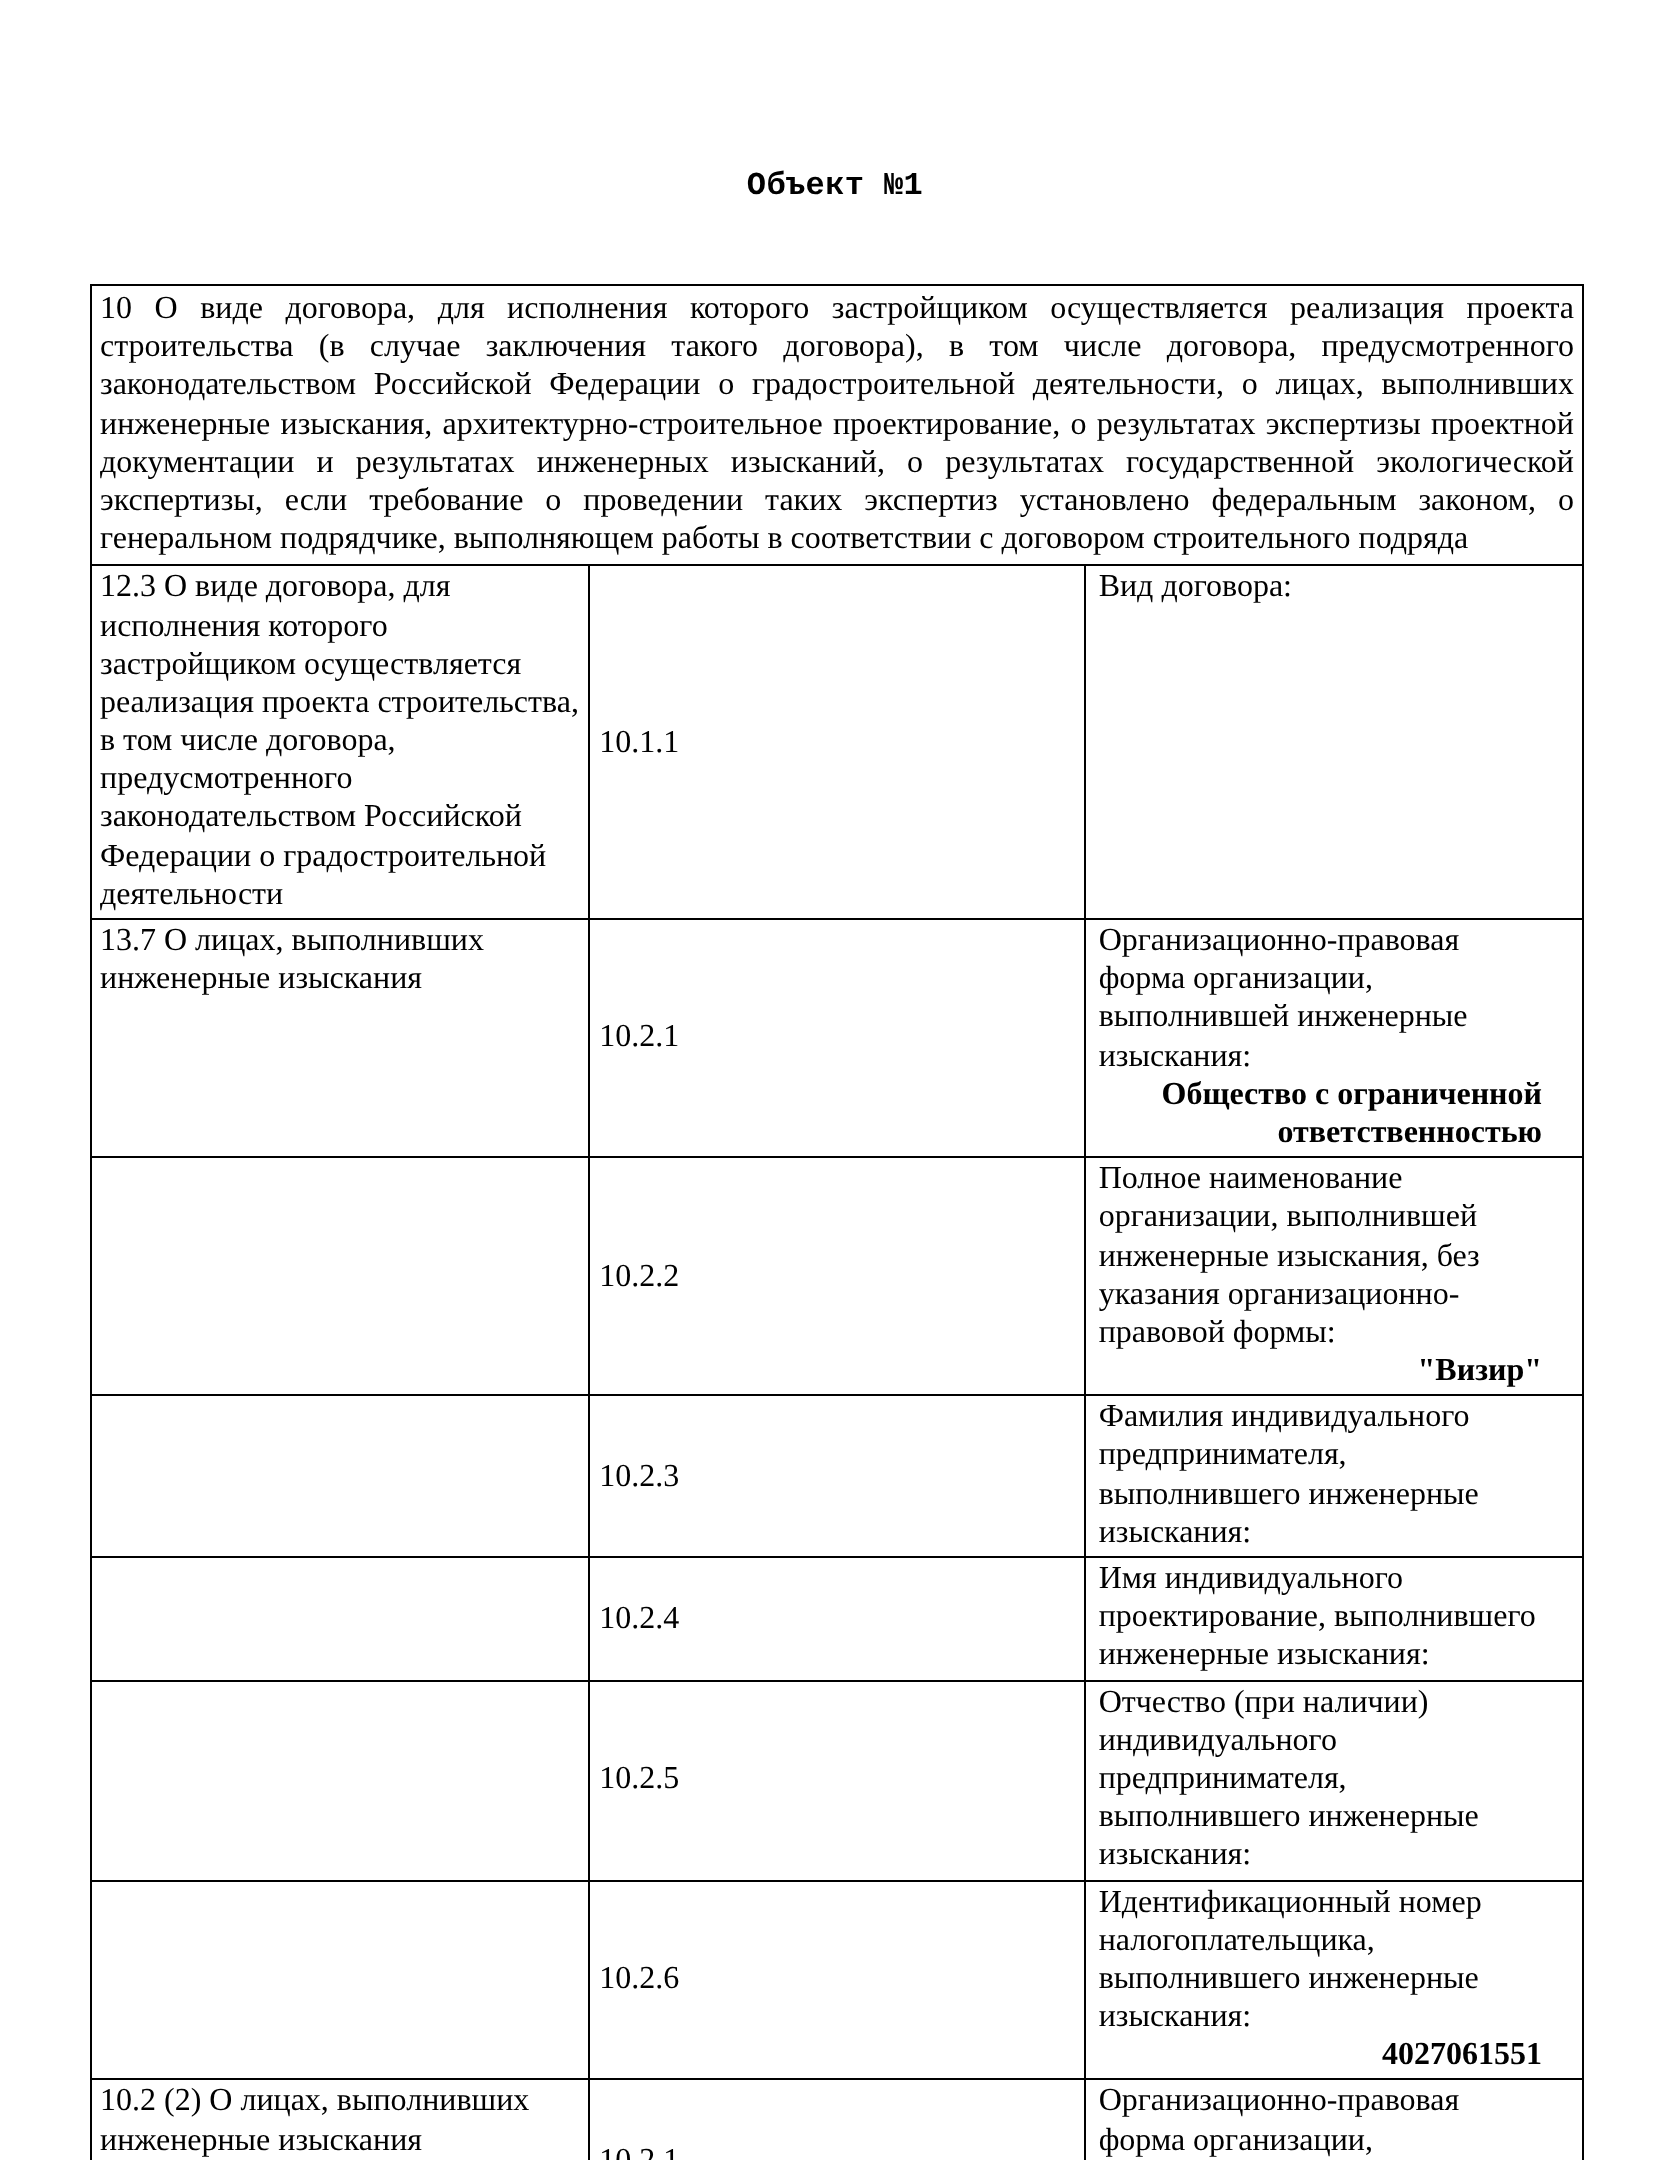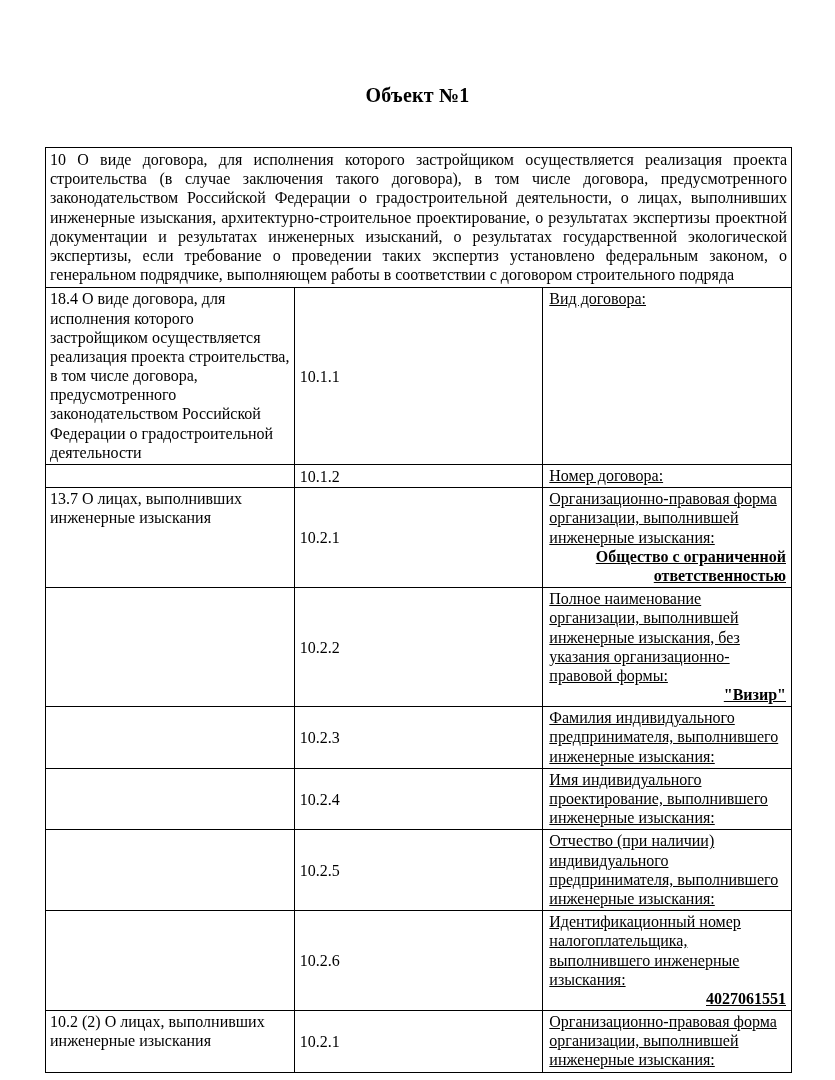--- a/index.html
+++ b/index.html
@@ -5,23 +5,24 @@
   * { margin:0; padding:0; box-sizing:border-box; }
   html, body { background:#ffffff; }
   body {
     width:835px; height:1080px; overflow:hidden;
     font-family:"Liberation Serif", serif;
     color:#000;
     padding-top:84px;
   }
   h1 {
     text-align:center;
-    font-size:20px;
+    font-size:16px;
     font-weight:bold;
     letter-spacing:0.2px;
+    font-family:Liberation Mono, monospace;
   }
   table {
     border-collapse:collapse;
     table-layout:fixed;
     width:747px;
     margin:40px 0 0 45px;
   }
   td {
     border:1.5px solid #000;
     font-size:16px;
@@ -29,46 +30,38 @@
     vertical-align:top;
     hyphens:auto;
     -webkit-hyphens:auto;
   }
   .section-header {
     text-align:justify;
     padding:2px 4px 3px 4px;
   }
   .c-left  { width:188px; padding:1px 3px 2px 4px; }
   .c-num   { width:64px;  padding:1px 2px 1px 5px; vertical-align:middle;font-family:Liberation Serif, serif; }
-  .c-text  { width:495px; padding:1px 5px 2px 6px;text-decoration:underline; }
+  .c-text  { width:495px; padding:1px 20px 2px 6px; }
   .value   { font-weight:bold;text-align:right; }
 </style>
 </head>
 <body>
 
 <h1>Объект №1</h1>
 
 <table>
   <tbody id="table-body">
     <tr>
       <td colspan="3" class="section-header">10 О виде договора, для исполнения которого застройщиком осуществляется реализация проекта строительства (в случае заключения такого договора), в том числе договора, предусмотренного законодательством Российской Федерации о градостроительной деятельности, о лицах, выполнивших инженерные изыскания, архитектурно-строительное проектирование, о результатах экспертизы проектной документации и результатах инженерных изысканий, о результатах государственной экологической экспертизы, если требование о проведении таких экспертиз установлено федеральным законом, о генеральном подрядчике, выполняющем работы в соответствии с договором строительного подряда</td>
     </tr>
   <tr>
-    <td class="c-left">18.4 О виде договора, для исполнения которого застройщиком осуществляется реализация проекта строительства, в том числе договора, предусмотренного законодательством Российской Федерации о градостроительной деятельности</td>
+    <td class="c-left">12.3 О виде договора, для исполнения которого застройщиком осуществляется реализация проекта строительства, в том числе договора, предусмотренного законодательством Российской Федерации о градостроительной деятельности</td>
     <td class="c-num">10.1.1</td>
     <td class="c-text">
       <div class="label">Вид договора:</div>
-
-    </td>
-  </tr>
-      <tr>
-    <td class="c-left"></td>
-    <td class="c-num">10.1.2</td>
-    <td class="c-text">
-      <div class="label">Номер договора:</div>
 
     </td>
   </tr>
       <tr>
     <td class="c-left">13.7 О лицах, выполнивших инженерные изыскания</td>
     <td class="c-num">10.2.1</td>
     <td class="c-text">
       <div class="label">Организационно-правовая форма организации, выполнившей инженерные изыскания:</div>
       <div class="value">Общество с ограниченной ответственностью</div>
     </td>

